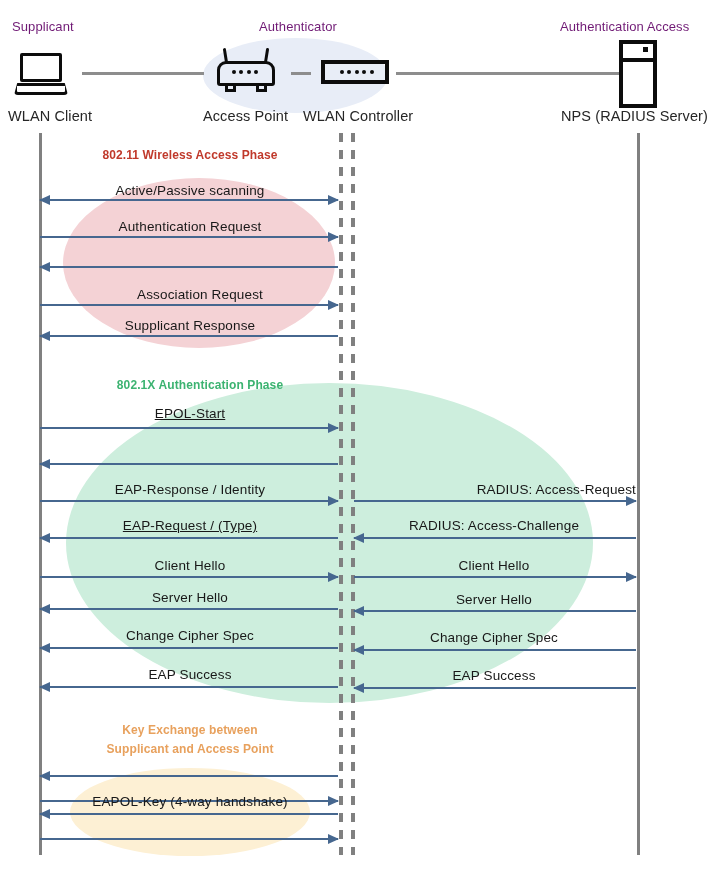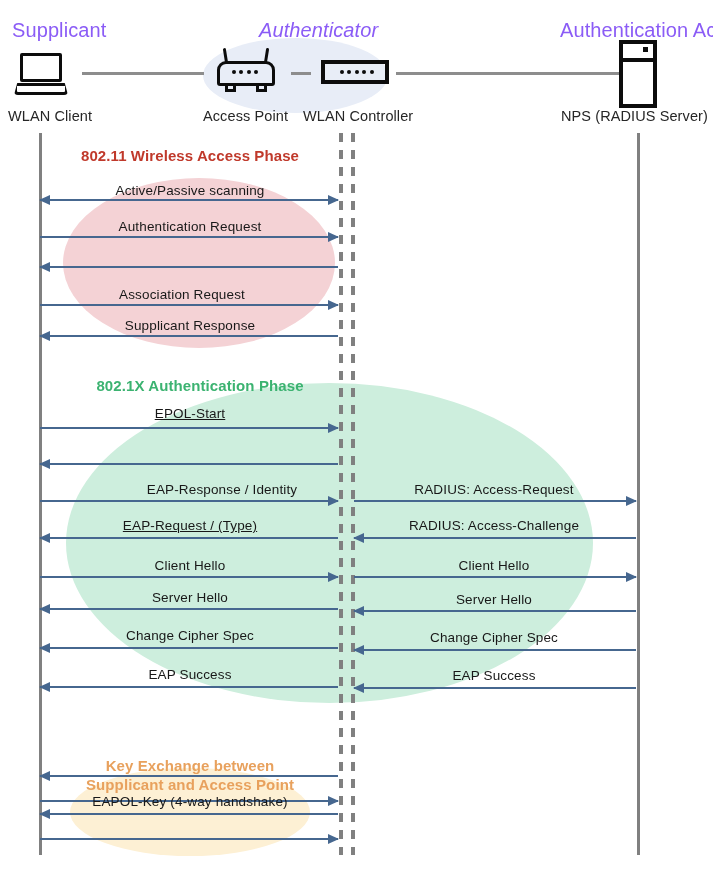--- a/index.html
+++ b/index.html
@@ -11,22 +11,22 @@
     position:relative;
     width:713px;
     height:875px;
     overflow:hidden;
     background:#ffffff;
   }
 
   
   .node-title{
     position:absolute;
-    font-size:20px;
-    color:#8b5cf6;
+    font-size:13px;
+    color:#701a75;
     white-space:nowrap;
     letter-spacing:.1px;
   }
   .node-sublabel{
     position:absolute;
     font-size:14.5px;
     color:#262626;
     white-space:nowrap;
     letter-spacing:.1px;
   }
@@ -163,21 +163,21 @@
     font-size:13.5px;
     color:#181818;
     text-align:center;
     white-space:nowrap;
     z-index:5;
     letter-spacing:.15px;
   }
 
   .phase-label{
     position:absolute;
-    font-size:15px;
+    font-size:12px;
     font-weight:600;
     text-align:center;
     white-space:nowrap;
     z-index:5;
     line-height:19px;
     letter-spacing:.1px;
   }
 </style>
 </head>
 <body>
@@ -190,21 +190,21 @@
   <div class="hwire" style="left:291px;top:72px;width:20px;"></div>
   <div class="hwire" style="left:396px;top:72px;width:224px;"></div>
 
   <div class="node-title" style="left:12px;top:19px;">Supplicant</div>
   <div class="icon" style="left:14px;top:53px;width:54px;height:42px;">
     <div class="laptop-screen"></div>
     <div class="laptop-base"></div>
   </div>
   <div class="node-sublabel" style="left:8px;top:108px;">WLAN Client</div>
 
-  <div class="node-title" style="left:259px;top:19px;font-style:italic;">Authenticator</div>
+  <div class="node-title" style="left:259px;top:19px;">Authenticator</div>
   <div class="icon" style="left:217px;top:48px;width:58px;height:44px;">
     <div class="ap-ant" style="left:7px;top:0;transform:rotate(-9deg);"></div>
     <div class="ap-ant" style="left:48px;top:0;transform:rotate(9deg);"></div>
     <div class="ap-body"></div>
     <div class="dotrow" style="left:15px;top:22px;">
         <i></i>
         <i></i>
         <i></i>
         <i></i>
       </div>
@@ -252,46 +252,46 @@
 
   <div class="msg" style="left:40px;top:219px;width:300px;">Authentication Request</div>
   <div class="arrow" style="left:40px;top:236px;width:298px;">
     <span class="head r"></span>
   </div>
 
   <div class="arrow" style="left:40px;top:266px;width:298px;">
     <span class="head l"></span>
   </div>
 
-  <div class="msg" style="left:32px;top:287px;width:300px;">Association Request</div>
+  <div class="msg" style="left:40px;top:287px;width:300px;padding-left:10px;">Association Request</div>
   <div class="arrow" style="left:40px;top:304px;width:298px;">
     <span class="head r"></span>
   </div>
 
   <div class="msg" style="left:40px;top:318px;width:300px;">Supplicant Response</div>
   <div class="arrow" style="left:40px;top:335px;width:298px;">
     <span class="head l"></span>
   </div>
 
   <div class="phase-label" style="left:65px;top:376px;width:270px;color:#3cb371;">802.1X Authentication Phase</div>
 
   <div class="msg" style="left:40px;top:406px;width:300px;text-decoration:underline;">EPOL-Start</div>
   <div class="arrow" style="left:40px;top:427px;width:298px;">
     <span class="head r"></span>
   </div>
 
   <div class="arrow" style="left:40px;top:463px;width:298px;">
     <span class="head l"></span>
   </div>
 
-  <div class="msg" style="left:40px;top:482px;width:300px;margin-left:32px;">EAP-Response / Identity</div>
+  <div class="msg" style="left:40px;top:482px;width:300px;">EAP-Response / Identity</div>
   <div class="arrow" style="left:40px;top:500px;width:298px;">
     <span class="head r"></span>
   </div>
-  <div class="msg" style="left:352px;top:482px;width:284px;">RADIUS: Access-Request</div>
+  <div class="msg" style="left:352px;top:482px;width:284px;text-align:right;">RADIUS: Access-Request</div>
   <div class="arrow" style="left:354px;top:500px;width:282px;">
     <span class="head r"></span>
   </div>
 
   <div class="msg" style="left:40px;top:518px;width:300px;text-decoration:underline;">EAP-Request / (Type)</div>
   <div class="arrow" style="left:40px;top:537px;width:298px;">
     <span class="head l"></span>
   </div>
   <div class="msg" style="left:352px;top:518px;width:284px;">RADIUS: Access-Challenge</div>
   <div class="arrow" style="left:354px;top:537px;width:282px;">
@@ -327,21 +327,21 @@
 
   <div class="msg" style="left:40px;top:667px;width:300px;">EAP Success</div>
   <div class="arrow" style="left:40px;top:686px;width:298px;">
     <span class="head l"></span>
   </div>
   <div class="msg" style="left:352px;top:668px;width:284px;">EAP Success</div>
   <div class="arrow" style="left:354px;top:687px;width:282px;">
     <span class="head l"></span>
   </div>
 
-  <div class="phase-label" style="left:55px;top:721px;width:270px;color:#e8a15d;margin-top:35px;">
+  <div class="phase-label" style="left:55px;top:721px;width:270px;color:#e8a15d;">
     <div>Key Exchange between</div>
     <div>Supplicant and Access Point</div>
   </div>
 
   <div class="arrow" style="left:40px;top:775px;width:298px;">
     <span class="head l"></span>
   </div>
   <div class="arrow" style="left:40px;top:800px;width:298px;">
     <span class="head r"></span>
   </div>

